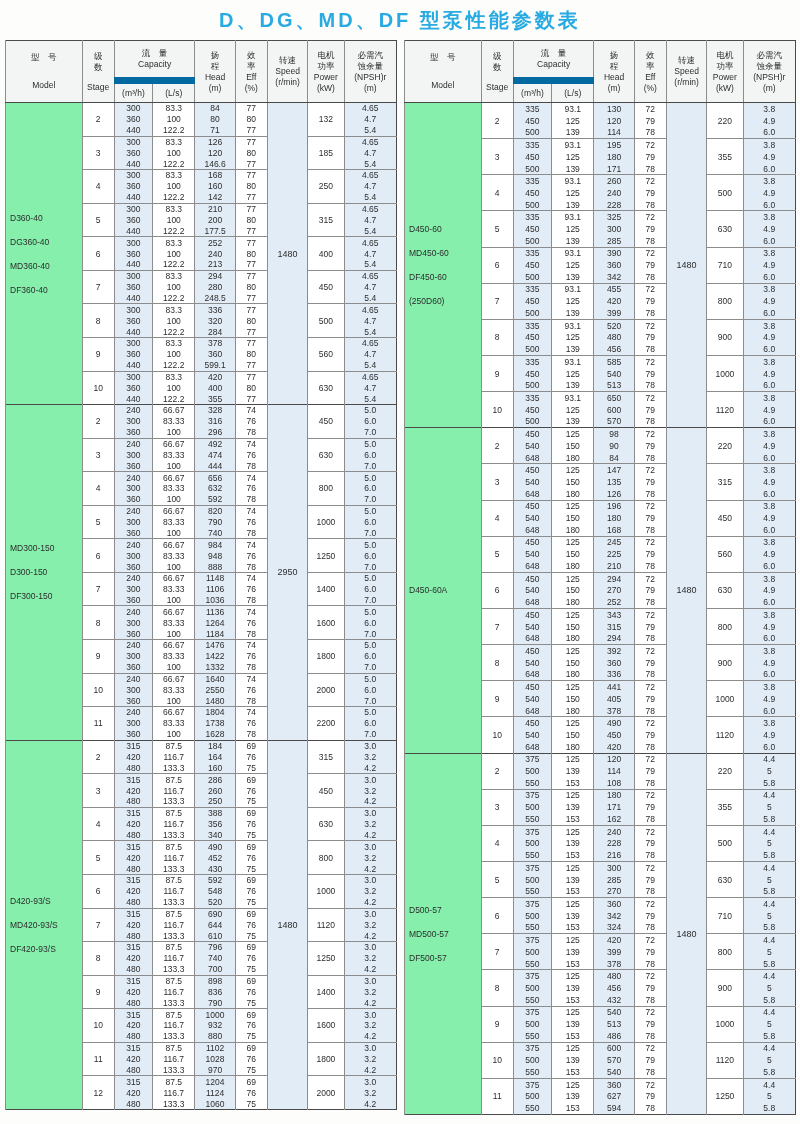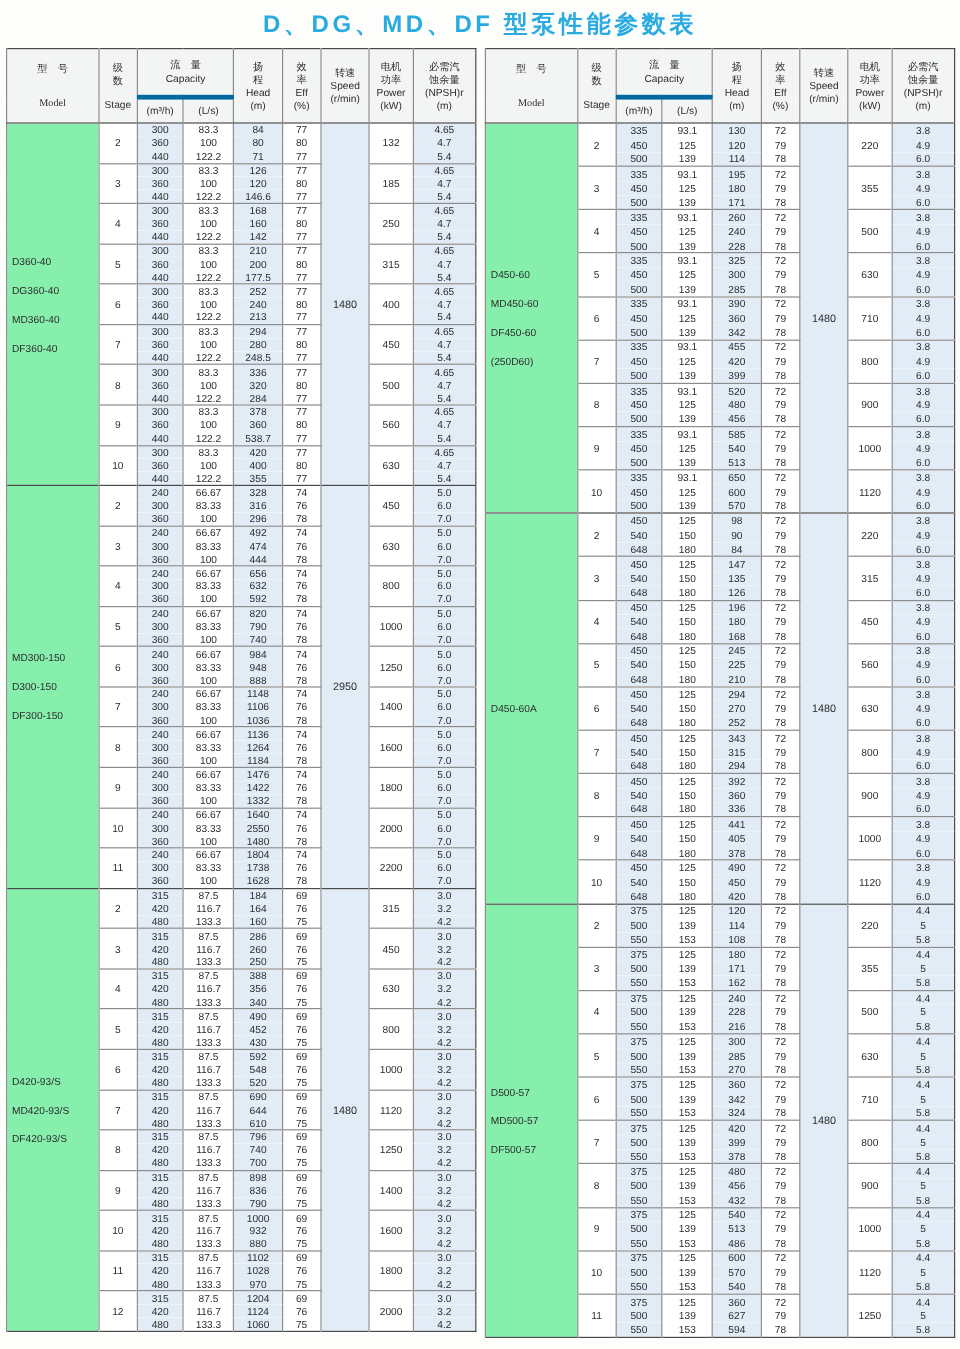--- a/index.html
+++ b/index.html
@@ -26,23 +26,23 @@
     border-left:1px solid #8c8c8c;
     padding:0; text-align:center; vertical-align:middle;
     font-size:8.5px; line-height:10px; color:#2d2d2d; overflow:hidden;
     font-weight:normal;
   }
   thead th { background:#f3f5f4; }
   thead tr.hrow1 { height:40px;margin-top:24px; }
   thead tr.hrow2 { height:22px; }
   thead th .hl { line-height:11px; font-size:8.5px; }
   thead th .hl.en { font-size:8.5px; }
-  .h-cap { border-bottom:4px solid #0369a1; }
+  .h-cap { border-bottom:7px solid #0369a1; }
   thead th[rowspan], thead tr.hrow2 th { border-bottom:1.5px solid #4a4a4a; }
-  .h-model .hl:last-child { margin-top:17px;font-family:Liberation Serif, serif; }
+  .h-model .hl:last-child { margin-top:17px; }
   .h-stage .hl:last-child { margin-top:9px; }
   
   .t0 tbody tr { height:11.2px; }
   .t1 tbody tr { height:12.05px; }
   tbody td { background:#ffffff; }
   td.c-m3h, td.c-head, td.c-speed, td.c-npsh { background:#e2ecf6; }
   td.c-model {
     background:#86efac; text-align:left; padding-left:4px;
   }
   td.c-model .model-name { line-height:24px; font-size:8.5px; white-space:nowrap; }
@@ -300,21 +300,21 @@
           <tr class="flow-row">
             <td class="c-m3h">360</td>
             <td class="c-ls">100</td>
             <td class="c-head">360</td>
             <td class="c-eff">80</td>
             <td class="c-npsh">4.7</td>
           </tr>
           <tr class="flow-row">
             <td class="c-m3h">440</td>
             <td class="c-ls">122.2</td>
-            <td class="c-head">538.7</td>
+            <td class="c-head">599.1</td>
             <td class="c-eff">77</td>
             <td class="c-npsh">5.4</td>
           </tr>
           <tr class="stage-start">
             <td class="c-stage" rowspan="3">10</td>
             <td class="c-m3h">300</td>
             <td class="c-ls">83.3</td>
             <td class="c-head">420</td>
             <td class="c-eff">77</td>
             <td class="c-power" rowspan="3">630</td>

